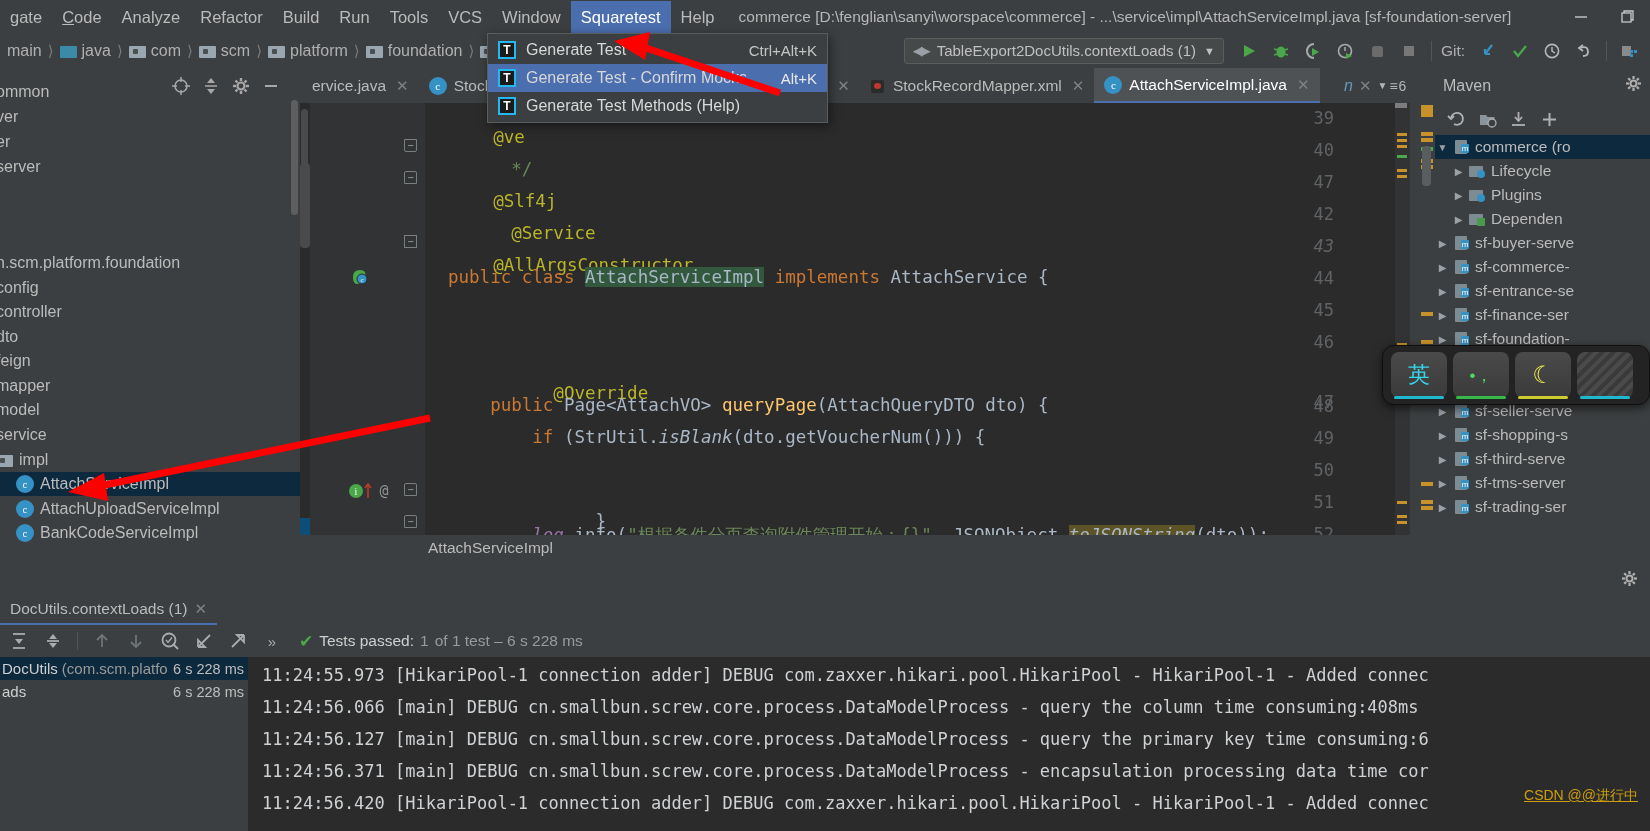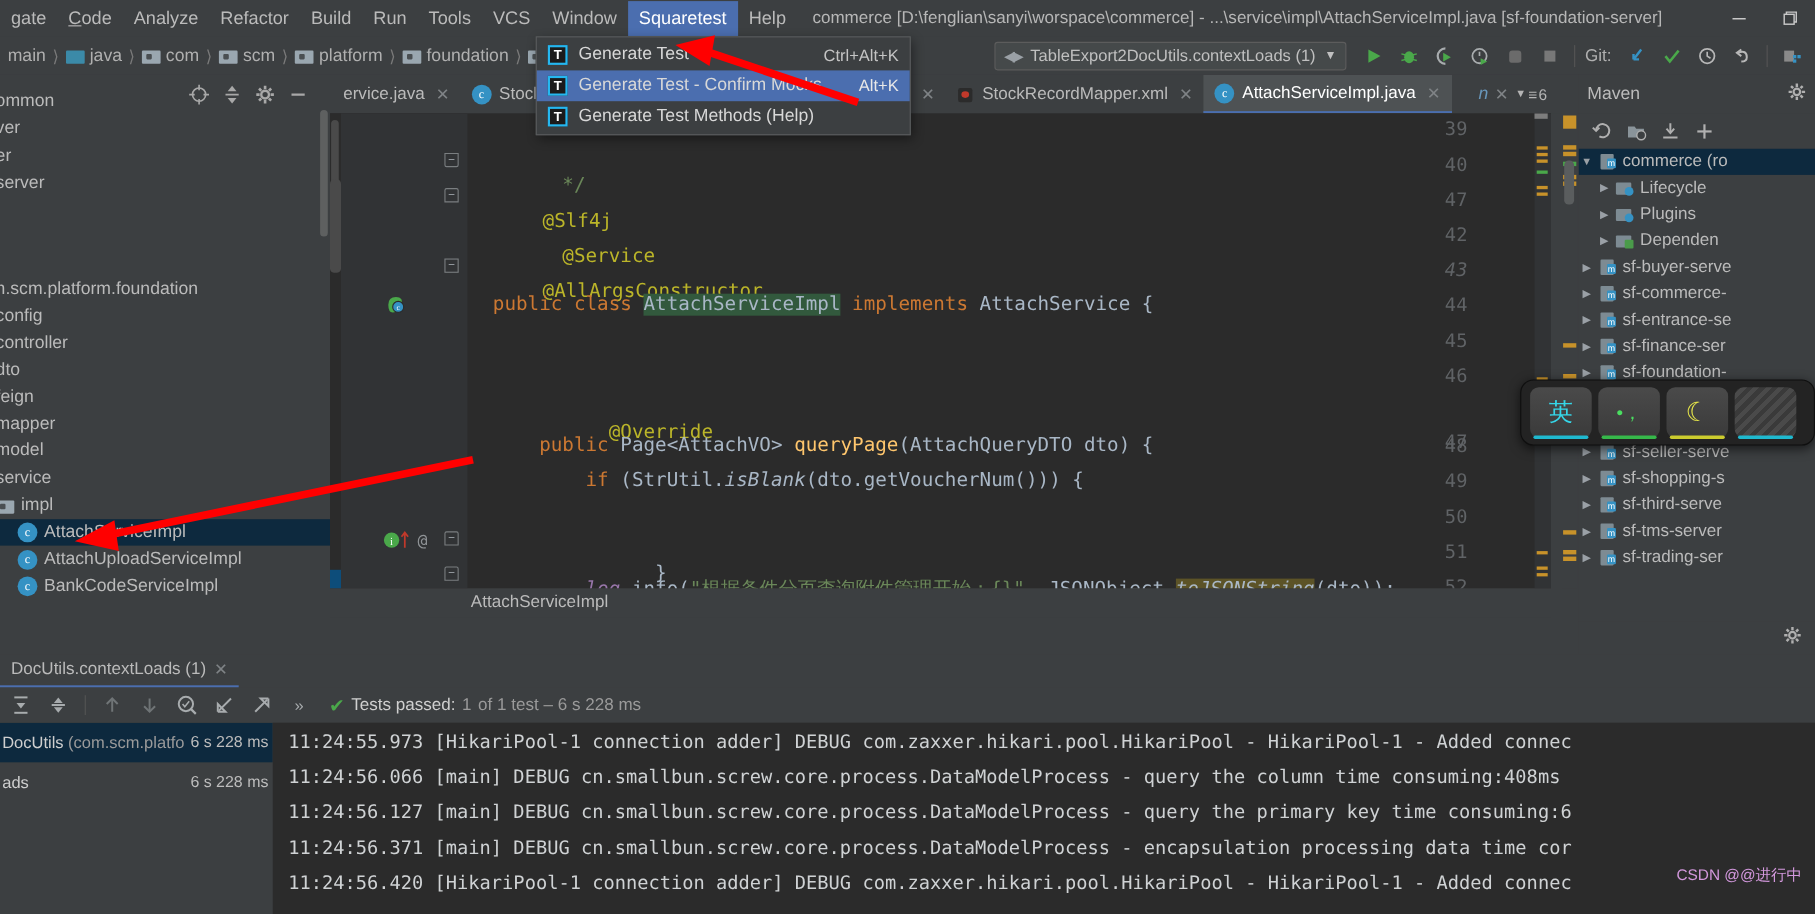--- a/index.html
+++ b/index.html
@@ -284,41 +284,41 @@
   .test-status { display: flex; align-items: center; gap: 6px; margin-left: 6px; font-size: 15.5px; }
   .check { color: #4aa84a; font-size: 17px; }
   .st-main { color: #cfcfcf; }
   .st-dim { color: #9a9a9a; }
 
   .test-tree {
     position: absolute; left: 0; top: 657px; width: 248px; height: 174px;
     background: #3c3f41; overflow: hidden;
   }
   .ttrow {
-    height: 36px; display: flex; align-items: center; gap: 4px;
+    height: 23px; display: flex; align-items: center; gap: 4px;
     color: #cfcfcf; font-size: 15px; white-space: nowrap; padding-left: 2px;
   }
   .ttrow.sel { background: #0d293e; }
   .tt-dim { color: #9a9a9a; }
   .tt-time { margin-left: auto; color: #bdbdbd; font-size: 14.5px; padding-right: 4px; }
 
   .console {
     position: absolute; left: 248px; top: 657px; width: 1402px; height: 174px;
     background: #2b2b2b; overflow: hidden;
     font-family: "DejaVu Sans Mono", monospace;
   }
   .cline {
     position: absolute; left: 14px; white-space: pre; color: #cfd2d4;
     font-family: "DejaVu Sans Mono", monospace; font-size: 17px;
   }
 
   .watermark {
     position: absolute; right: 12px; bottom: 26px;
-    color: #f0abfc; font-size: 14px; opacity: .85;
-    font-family: "Liberation Sans", sans-serif; z-index: 30;
+    color: #eab308; font-size: 14px; opacity: .85;
+    font-family: "Liberation Sans", sans-serif; z-index: 30; text-decoration: underline;
   }
 
   
   .arrow-svg { position: absolute; pointer-events: none; z-index: 80; }
 </style>
 </head>
 <body>
 
 <div id="app">
 
@@ -664,20 +664,23 @@
         <text x="36" y="15" font-size="15" fill="#8f9396" text-anchor="middle" font-family="DejaVu Sans Mono, monospace">@</text>
       </svg>
     </div>
 
     <div class="fold end" style="top:36px;">−</div>
     <div class="fold start" style="top:68px;">−</div>
     <div class="fold" style="top:132px;">−</div>
     <div class="fold start" style="top:380px;">−</div>
     <div class="fold start" style="top:412px;">−</div>
 
+    <div class="code-line" style="top:4px;">
+      <span class="ann">@ve</span>
+    </div>
     <div class="code-line" style="top:36px;padding-left:18px;">
       <span class="str">*/</span>
     </div>
     <div class="code-line" style="top:68px;">
       <span class="ann">@Slf4j</span>
     </div>
     <div class="code-line" style="top:100px;padding-left:18px;">
       <span class="ann">@Service</span>
     </div>
     <div class="code-line" style="top:132px;">

